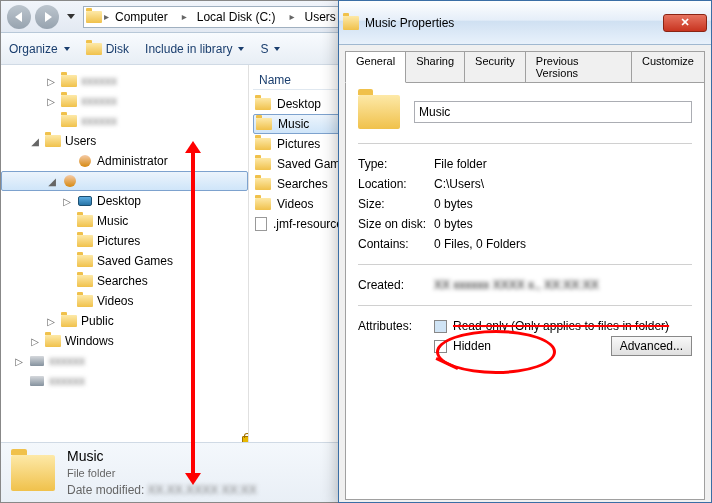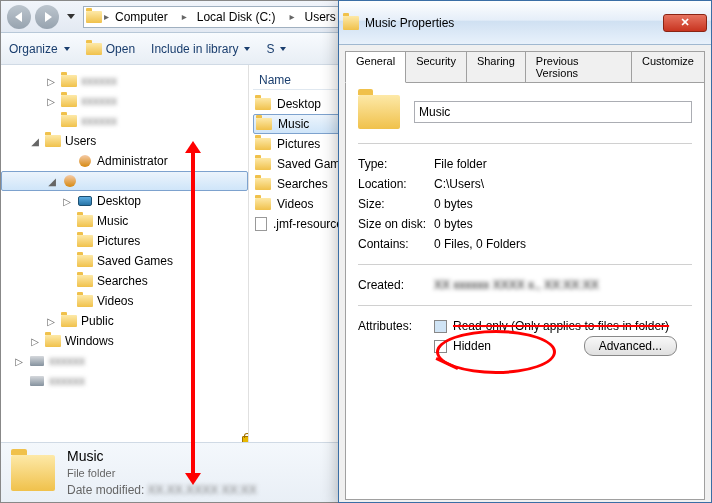--- a/index.html
+++ b/index.html
@@ -79,21 +79,21 @@
   .prop-section { padding: 10px 0; border-bottom: 1px solid #d0d0d0; }
   .prop-section.last { border-bottom: none; }
   .prop-row { display: flex; padding: 3px 0; }
   .prop-label { width: 76px; color: #000; }
   .prop-value { color: #000; }
   
   .attr-row { display: flex; align-items: center; gap: 6px; padding: 3px 0 3px 76px; position: relative; }
   .chk { width: 13px; height: 13px; border: 1px solid #888; background: #fff; display: flex; align-items: center; justify-content: center; font-size: 10px; }
   .chk.checked:after { content: "✓"; color: #2c5aa0; font-weight: bold; }
   .chk.filled { background: #d0e4f5; }
-  .advanced-btn { position: absolute; right: 15px; padding: 2px 14px; border: 1px solid #888; background: linear-gradient(#f8f8f8,#e0e0e0); border-radius: 9px; }
+  .advanced-btn { position: absolute; right: 0; padding: 2px 8px; border: 1px solid #888; background: linear-gradient(#f8f8f8,#e0e0e0); border-radius: 0; }
   
   .dialog-buttons { display: flex; justify-content: flex-end; gap: 6px; padding: 8px; }
   .dlg-btn { width: 76px; height: 22px; border: 1px solid #888; background: linear-gradient(#f8f8f8,#e0e0e0); border-radius: 3px; }
   .dlg-btn.default { border: 1px solid #3c7fb1; box-shadow: 0 0 3px #6badde; }
   
   .lock-overlay { position: absolute; width: 8px; height: 8px; background: #e8b800; border: 1px solid #a07000; border-radius: 1px; bottom: -2px; right: -2px; }
   .lock-overlay:before { content: ""; position: absolute; top: -4px; left: 1px; width: 4px; height: 4px; border: 1px solid #a07000; border-bottom: none; border-radius: 3px 3px 0 0; }
 </style>
 </head>
 <body>
@@ -122,21 +122,21 @@
           <span>Users</span>
           <span class="crumb-sep">▸</span>
         </span>
     </div>
   </div>
 
   <div class="toolbar">
     <span class="tool-item dd">Organize</span>
     <span class="tool-item">
         <span class="folder-icon-sm"></span>
-        <span>Open</span>
+        <span>Disk</span>
       </span>
     <span class="tool-item dd">Include in library</span>
     <span class="tool-item dd">S</span>
   </div>
 
   <div class="explorer-body">
     <div class="tree" id="tree">
         <div class="tree-item" style="padding-left: 44px;">
           <span class="tree-toggle">▷</span>
           <span class="tree-ico">
@@ -299,22 +299,22 @@
 </div>
 
 <div class="dialog">
   <div class="titlebar">
     <div class="folder-icon-sm titlebar-icon"></div>
     <span class="titlebar-text">Music Properties</span>
     <div class="close-btn">✕</div>
   </div>
   <div class="tabs" id="tabstrip">
       <div class="tab active">General</div>
+      <div class="tab">Sharing</div>
       <div class="tab">Security</div>
-      <div class="tab">Sharing</div>
       <div class="tab">Previous Versions</div>
       <div class="tab">Customize</div>
     </div>
   <div class="tab-panel">
     <div class="prop-header">
       <div class="prop-big-folder"></div>
       <input class="prop-name-input" value="Music" style="">
     </div>
     <div class="prop-section" id="prop-rows">
         <div class="prop-row">

